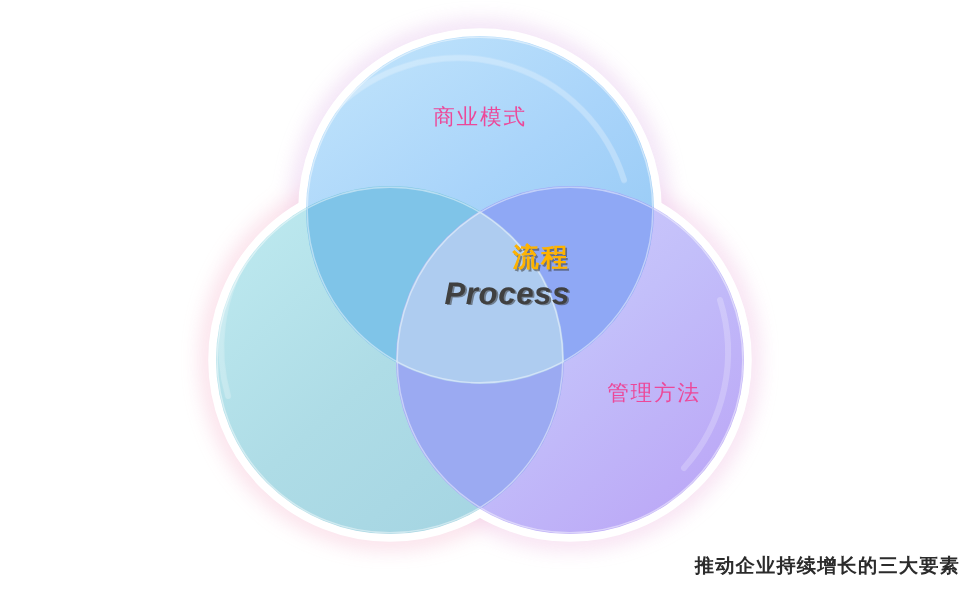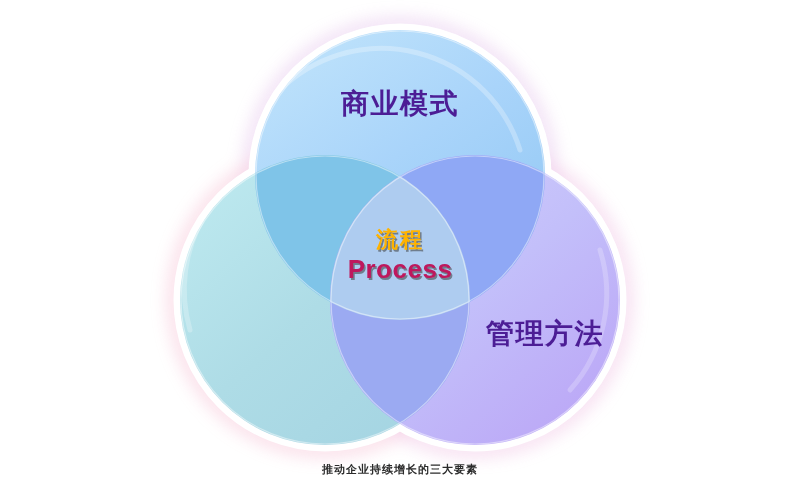--- a/index.html
+++ b/index.html
@@ -29,65 +29,66 @@
     top: 0;
     width: 800px;
     height: 502px;
     display: block;
   }
 
   
   .circle-label {
     position: absolute;
     text-align: center;
-    font-size: 28px;
-    font-weight: 700;
-    color: #4c1d95;
+    font-size: 18px;
+    font-weight: 400;
+    color: #ec4899;
     letter-spacing: 1.5px;
     white-space: nowrap;
     user-select: none;
   }
   #label-top    { left: 310px; top:  85px; width: 180px; }
   #label-left   { left: 160px; top: 315px; width: 190px; }
   #label-right  { left: 450px; top: 315px; width: 190px; }
 
   #center-label {
     position: absolute;
     left: 325px;
-    top: 226px;
+    top: 201px;
     width: 150px;
-    text-align: center;
+    text-align: right;
     user-select: none;
   }
   #center-label .cn {
     display: block;
     font-size: 22px;
     font-weight: 700;
     letter-spacing: 2px;
     color: #FFB300;
     text-shadow: 1.5px 1.5px 0 rgba(60,60,60,0.55);
     line-height: 1.25;
   }
   #center-label .en {
     display: block;
     font-size: 26px;
     font-weight: 700;
     letter-spacing: 0.5px;
-    color: #be185d;
+    color: #404040;
     text-shadow: 1.5px 1.5px 0 rgba(60,60,60,0.55);
     line-height: 1.2;
+    font-style: italic;
   }
 
   #caption {
     position: absolute;
     left: 0;
     top: 462px;
     width: 800px;
-    text-align: center;
-    font-size: 11px;
+    text-align: right;
+    font-size: 16px;
     font-weight: 700;
     letter-spacing: 1px;
     color: #2b2b2b;
     user-select: none;
   }
 </style>
 </head>
 <body>
 
 <div id="venn-stage">

